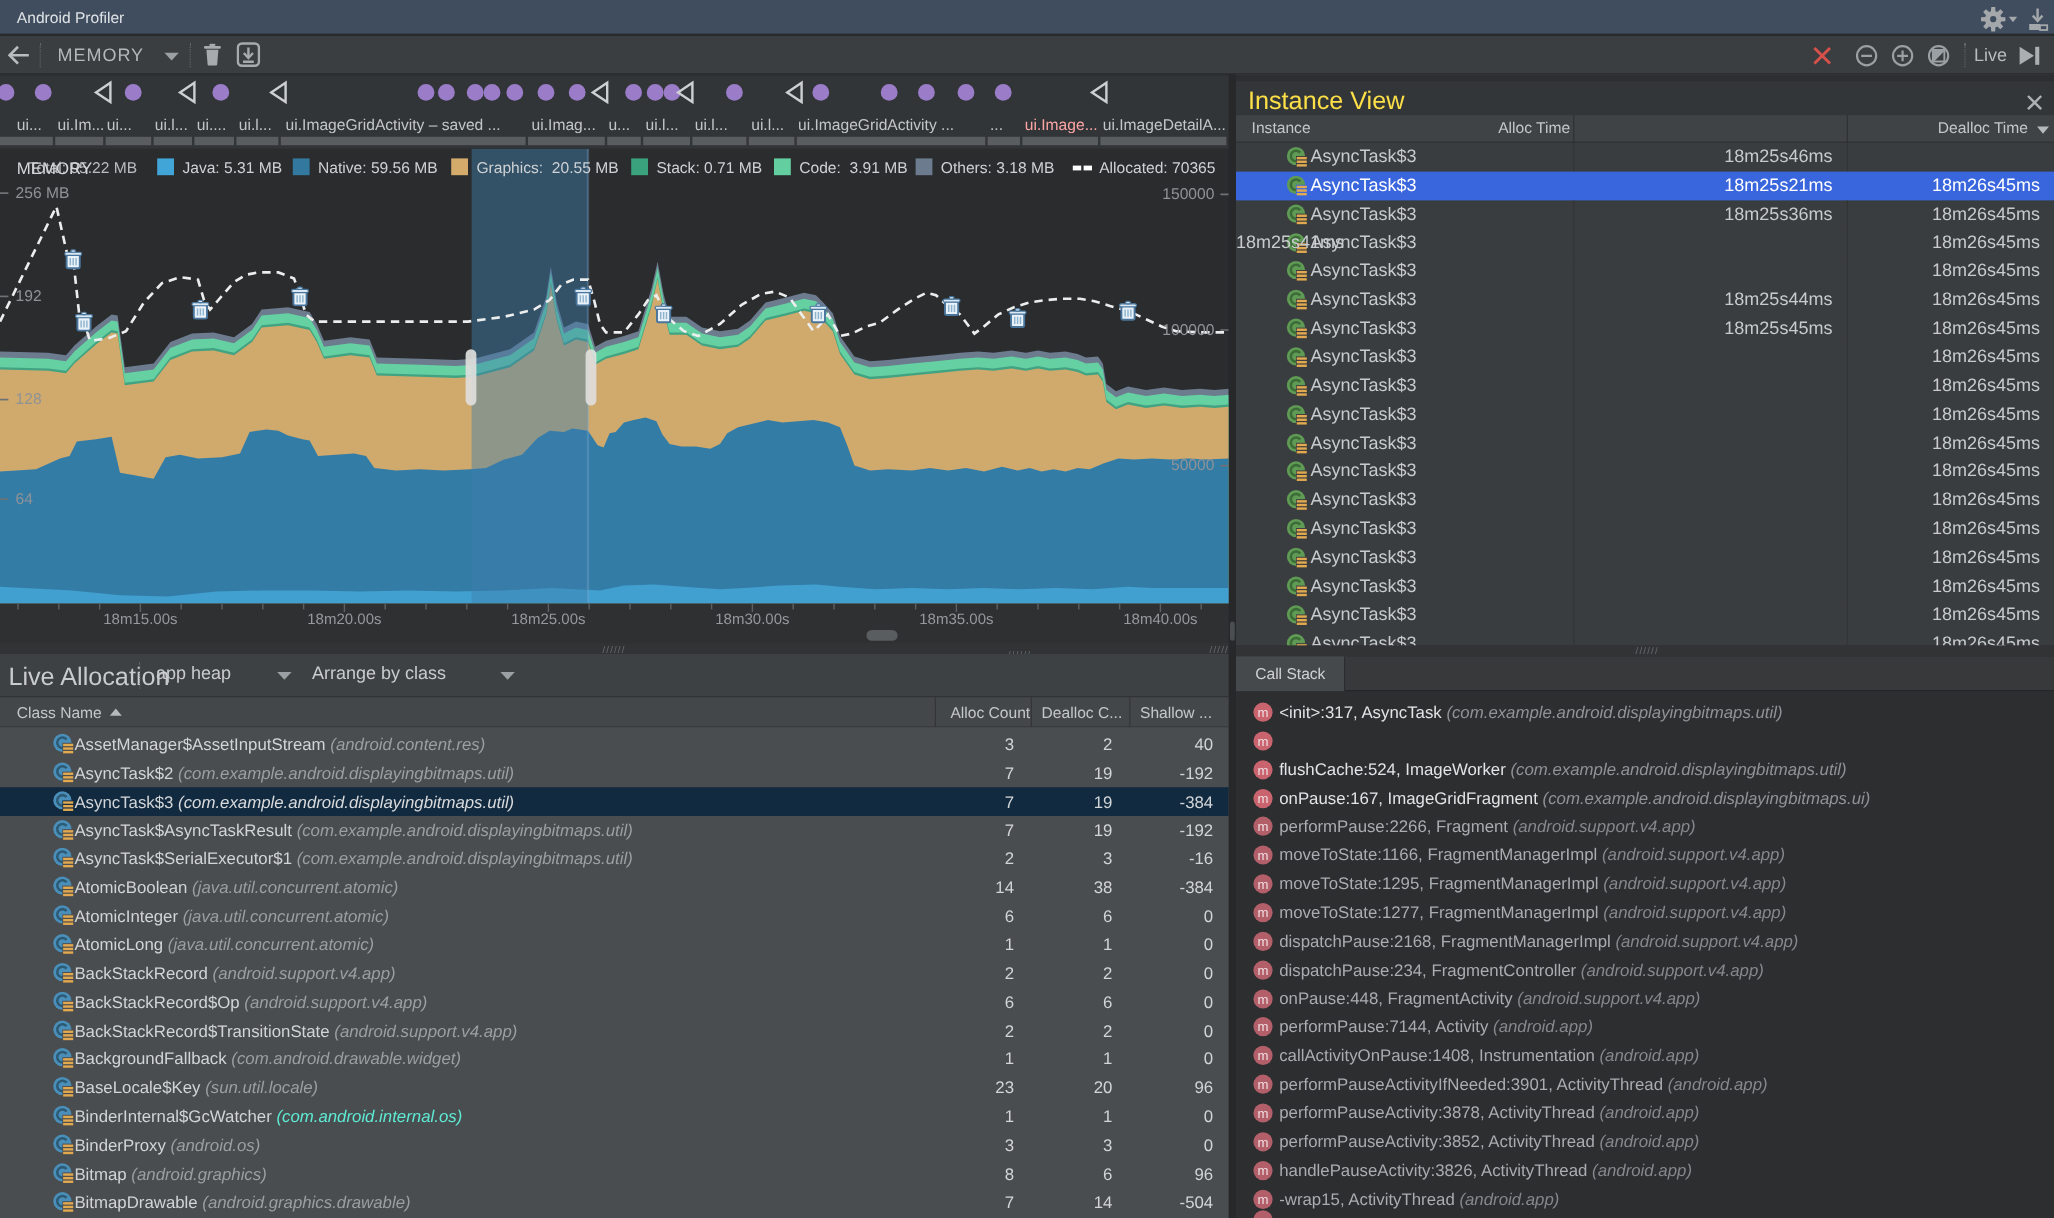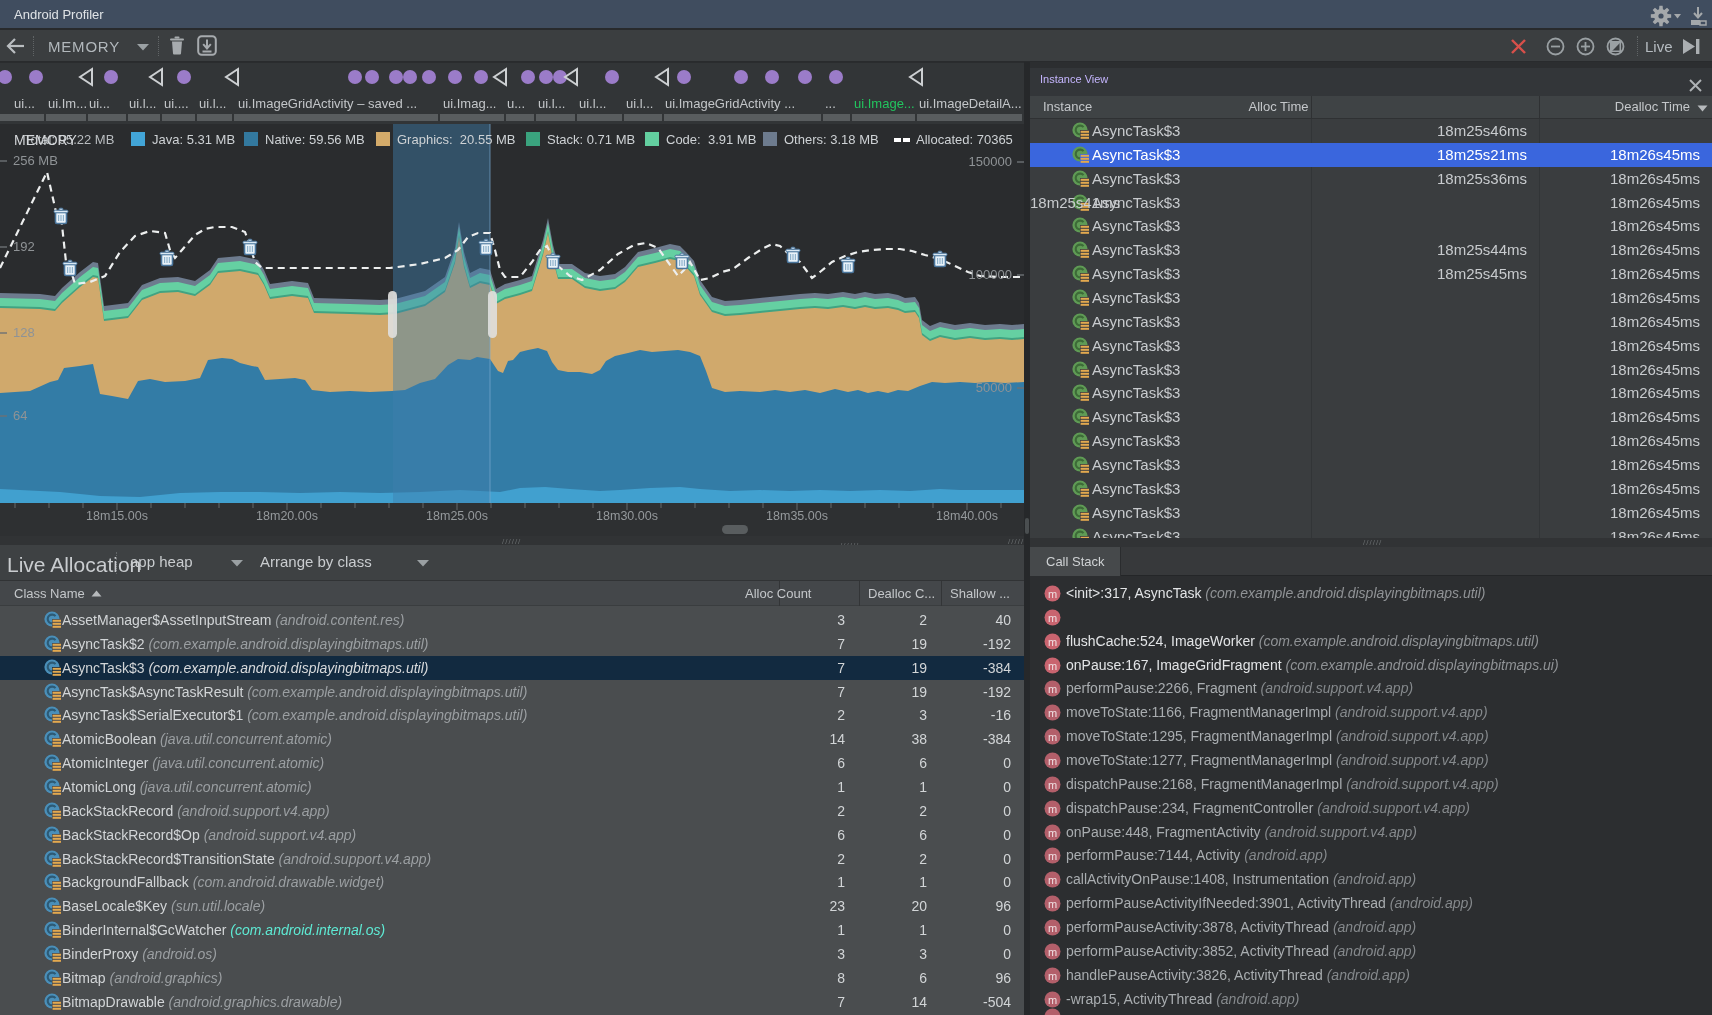--- a/index.html
+++ b/index.html
@@ -126,21 +126,21 @@
 <div class="abs" style="left:538px;top:33px;width:39px;overflow:hidden;white-space:nowrap;font-size:13px;color:#c3c6c9">ui.l...</div>
 <div class="abs" style="left:536px;top:51px;width:39px;height:7px;background:#595d5f"></div>
 <div class="abs" style="left:579px;top:33px;width:45px;overflow:hidden;white-space:nowrap;font-size:13px;color:#c3c6c9">ui.l...</div>
 <div class="abs" style="left:577px;top:51px;width:45px;height:7px;background:#595d5f"></div>
 <div class="abs" style="left:626px;top:33px;width:37px;overflow:hidden;white-space:nowrap;font-size:13px;color:#c3c6c9">ui.l...</div>
 <div class="abs" style="left:624px;top:51px;width:38px;height:7px;background:#595d5f"></div>
 <div class="abs" style="left:665px;top:33px;width:158px;overflow:hidden;white-space:nowrap;font-size:13px;color:#c3c6c9">ui.ImageGridActivity ...</div>
 <div class="abs" style="left:664px;top:51px;width:157px;height:7px;background:#595d5f"></div>
 <div class="abs" style="left:825px;top:33px;width:27px;overflow:hidden;white-space:nowrap;font-size:13px;color:#c3c6c9">...</div>
 <div class="abs" style="left:823px;top:51px;width:27px;height:7px;background:#595d5f"></div>
-<div class="abs" style="left:854px;top:33px;width:63px;overflow:hidden;white-space:nowrap;font-size:13px;color:#22c55e">ui.Image...</div>
+<div class="abs" style="left:854px;top:33px;width:63px;overflow:hidden;white-space:nowrap;font-size:13px;color:#fca5a5">ui.Image...</div>
 <div class="abs" style="left:852px;top:51px;width:63px;height:7px;background:#595d5f"></div>
 <div class="abs" style="left:919px;top:33px;width:106px;overflow:hidden;white-space:nowrap;font-size:13px;color:#c3c6c9">ui.ImageDetailA...</div>
 <div class="abs" style="left:917px;top:51px;width:105px;height:7px;background:#595d5f"></div>
 </div>
 <svg class="abs" style="left:0;top:124px" width="1024" height="379" viewBox="0 0 1024 379">
     <rect x="0" y="0" width="1024" height="379" fill="#2a2c2e"></rect>
     <polygon points="0,379 0,169 40,170 55,172 62,164 80,148 93,138 98,139 104,182 128,179 142,161 160,154 178,153 195,157 210,146 218,134 240,132 258,136 264,146 270,160 292,157 308,159 314,174 350,175 380,176 395,175 425,167 445,153 455,124 459,98 464,128 470,149 480,144 490,146 496,165 505,160 520,156 532,152 543,116 548,94 553,121 558,140 572,140 585,149 600,152 615,150 625,143 638,128 655,124 670,120 680,122 686,128 694,137 700,156 712,173 725,177 740,176 760,174 780,172 800,170 815,169 828,170 843,168 855,170 865,168 875,170 888,169 898,171 905,174 915,173 919,179 922,196 930,202 940,198 955,201 970,199 985,201 1000,200 1012,201 1024,200 1024,379" fill="#6d7b8e"></polygon>
     <polygon points="0,379 0,174 40,175 55,177 62,169 80,153 93,143 98,144 104,187 128,184 142,166 160,159 178,158 195,162 210,151 218,139 240,137 258,141 264,151 270,165 292,162 308,164 314,179 350,180 380,181 395,180 425,172 445,158 455,129 459,103 464,133 470,154 480,149 490,151 496,170 505,165 520,161 532,157 543,121 548,99 553,126 558,145 572,145 585,154 600,157 615,155 625,148 638,133 655,129 670,125 680,127 686,133 694,142 700,161 712,178 725,182 740,181 760,179 780,177 800,175 815,174 828,175 843,173 855,175 865,173 875,175 888,174 898,176 905,179 915,178 919,184 922,201 930,207 940,203 955,206 970,204 985,206 1000,205 1012,206 1024,205 1024,379" fill="#65d0a2"></polygon>
     <polygon points="0,379 0,182 40,183 55,185 62,177 80,161 93,151 98,152 104,195 128,192 142,174 160,167 178,166 195,170 210,159 218,147 240,145 258,149 264,159 270,173 292,170 308,172 314,187 350,188 380,189 395,188 425,180 445,166 455,137 459,111 464,141 470,162 480,157 490,159 496,178 505,173 520,169 532,165 543,129 548,107 553,134 558,153 572,153 585,162 600,165 615,163 625,156 638,141 655,137 670,133 680,135 686,141 694,150 700,169 712,186 725,190 740,189 760,187 780,185 800,183 815,182 828,183 843,181 855,183 865,181 875,183 888,182 898,184 905,187 915,186 919,192 922,209 930,215 940,211 955,214 970,212 985,214 1000,213 1012,214 1024,213 1024,379" fill="#41a382"></polygon>
     <polygon points="0,379 0,184 40,185 55,187 62,179 80,163 93,153 98,154 104,197 128,194 142,176 160,169 178,168 195,172 210,161 218,149 240,147 258,151 264,161 270,175 292,172 308,174 314,189 350,190 380,191 395,190 425,182 445,168 455,139 459,113 464,143 470,164 480,159 490,161 496,180 505,175 520,171 532,167 543,131 548,109 553,136 558,155 572,155 585,164 600,167 615,165 625,158 638,143 655,139 670,135 680,137 686,143 694,152 700,171 712,188 725,192 740,191 760,189 780,187 800,185 815,184 828,185 843,183 855,185 865,183 875,185 888,184 898,186 905,189 915,188 919,194 922,211 930,217 940,213 955,216 970,214 985,216 1000,215 1012,216 1024,215 1024,379" fill="#d0a96c"></polygon>
@@ -324,21 +324,21 @@
     </svg>
 </div>
 <div class="abs" style="left:0;top:580px;width:1024px;height:26px;background:#44474a;border-top:1px solid #313335;border-bottom:1px solid #3a3d3f;font-size:13px;color:#c4c7ca">
 <div class="abs" style="left:14px;top:5px">Class Name</div>
 <svg class="abs" style="left:91px;top:9px" width="11" height="7">
       <path d="M5.5 0.5 L10.5 6.5 L0.5 6.5 Z" fill="#b6b9bc"></path>
     </svg>
 <div class="abs" style="left:779px;top:0;height:26px;border-left:1px solid #333537"></div>
 <div class="abs" style="left:859px;top:0;height:26px;border-left:1px solid #333537"></div>
 <div class="abs" style="left:941px;top:0;height:26px;border-left:1px solid #333537"></div>
-<div class="abs" style="left:745px;top:5px">Alloc Count</div>
+<div class="abs" style="left:792px;top:5px">Alloc Count</div>
 <div class="abs" style="left:868px;top:5px">Dealloc C...</div>
 <div class="abs" style="left:950px;top:5px">Shallow ...</div>
 </div>
 <div class="abs" style="left:0;top:606px;width:1024px;height:409px;background:#4a4d4f;overflow:hidden">
 <div class="abs" style="left:0;top:2.0px;width:1024px;height:23.85px;font-size:14px">
 <svg class="abs" style="left:44px;top:3px" width="18" height="18" viewBox="0 0 18 18">
         <circle cx="8" cy="8" r="7.6" fill="#4a8fb9"></circle>
         <path d="M11.5 5.2 A4.4 4.4 0 1 0 11.5 10.8" fill="none" stroke="#2d5a75" stroke-width="2.1"></path>
         <g>
           <rect x="8" y="8" width="9.6" height="9.6" fill="#4b4d50"></rect>
@@ -607,21 +607,21 @@
 <div class="abs" style="left:0;top:4px;width:845px;text-align:right;color:#d2d5d7">7</div>
 <div class="abs" style="left:0;top:4px;width:927px;text-align:right;color:#d2d5d7">14</div>
 <div class="abs" style="left:0;top:4px;width:1011px;text-align:right;color:#d2d5d7">-504</div>
 </div>
 </div>
 <div class="abs" style="left:1024px;top:62px;width:6px;height:953px;background:#26282a"></div>
 <div class="abs" style="left:1025px;top:518px;width:4px;height:16px;background:#4a4e50;border-radius:2px"></div>
 <div class="abs" style="left:1030px;top:62px;width:682px;height:476px;background:#3a3d3f;overflow:hidden">
 <div class="abs" style="left:0;top:0;width:682px;height:6px;background:#2c2e30"></div>
 <div class="abs" style="left:0;top:6px;width:682px;height:28px;background:#333639">
-<div class="abs" style="left:10px;top:5px;font-size:11px;color:#c4b5fd">Instance View</div>
+<div class="abs" style="left:10px;top:5px;font-size:21px;color:#fde047">Instance View</div>
 <svg class="abs" style="left:658px;top:10px" width="15" height="15">
         <g stroke="#aeb2b5" stroke-width="2">
           <path d="M2 2 L13 13"></path>
           <path d="M13 2 L2 13"></path>
         </g>
       </svg>
 </div>
 <div class="abs" style="left:0;top:34px;width:682px;height:23px;background:#3f4345;border-bottom:1px solid #2f3133;font-size:13px;color:#c4c7ca">
 <div class="abs" style="left:13px;top:3px">Instance</div>
 <div class="abs" style="left:281px;top:0;height:23px;border-left:1px solid #2f3133"></div>

